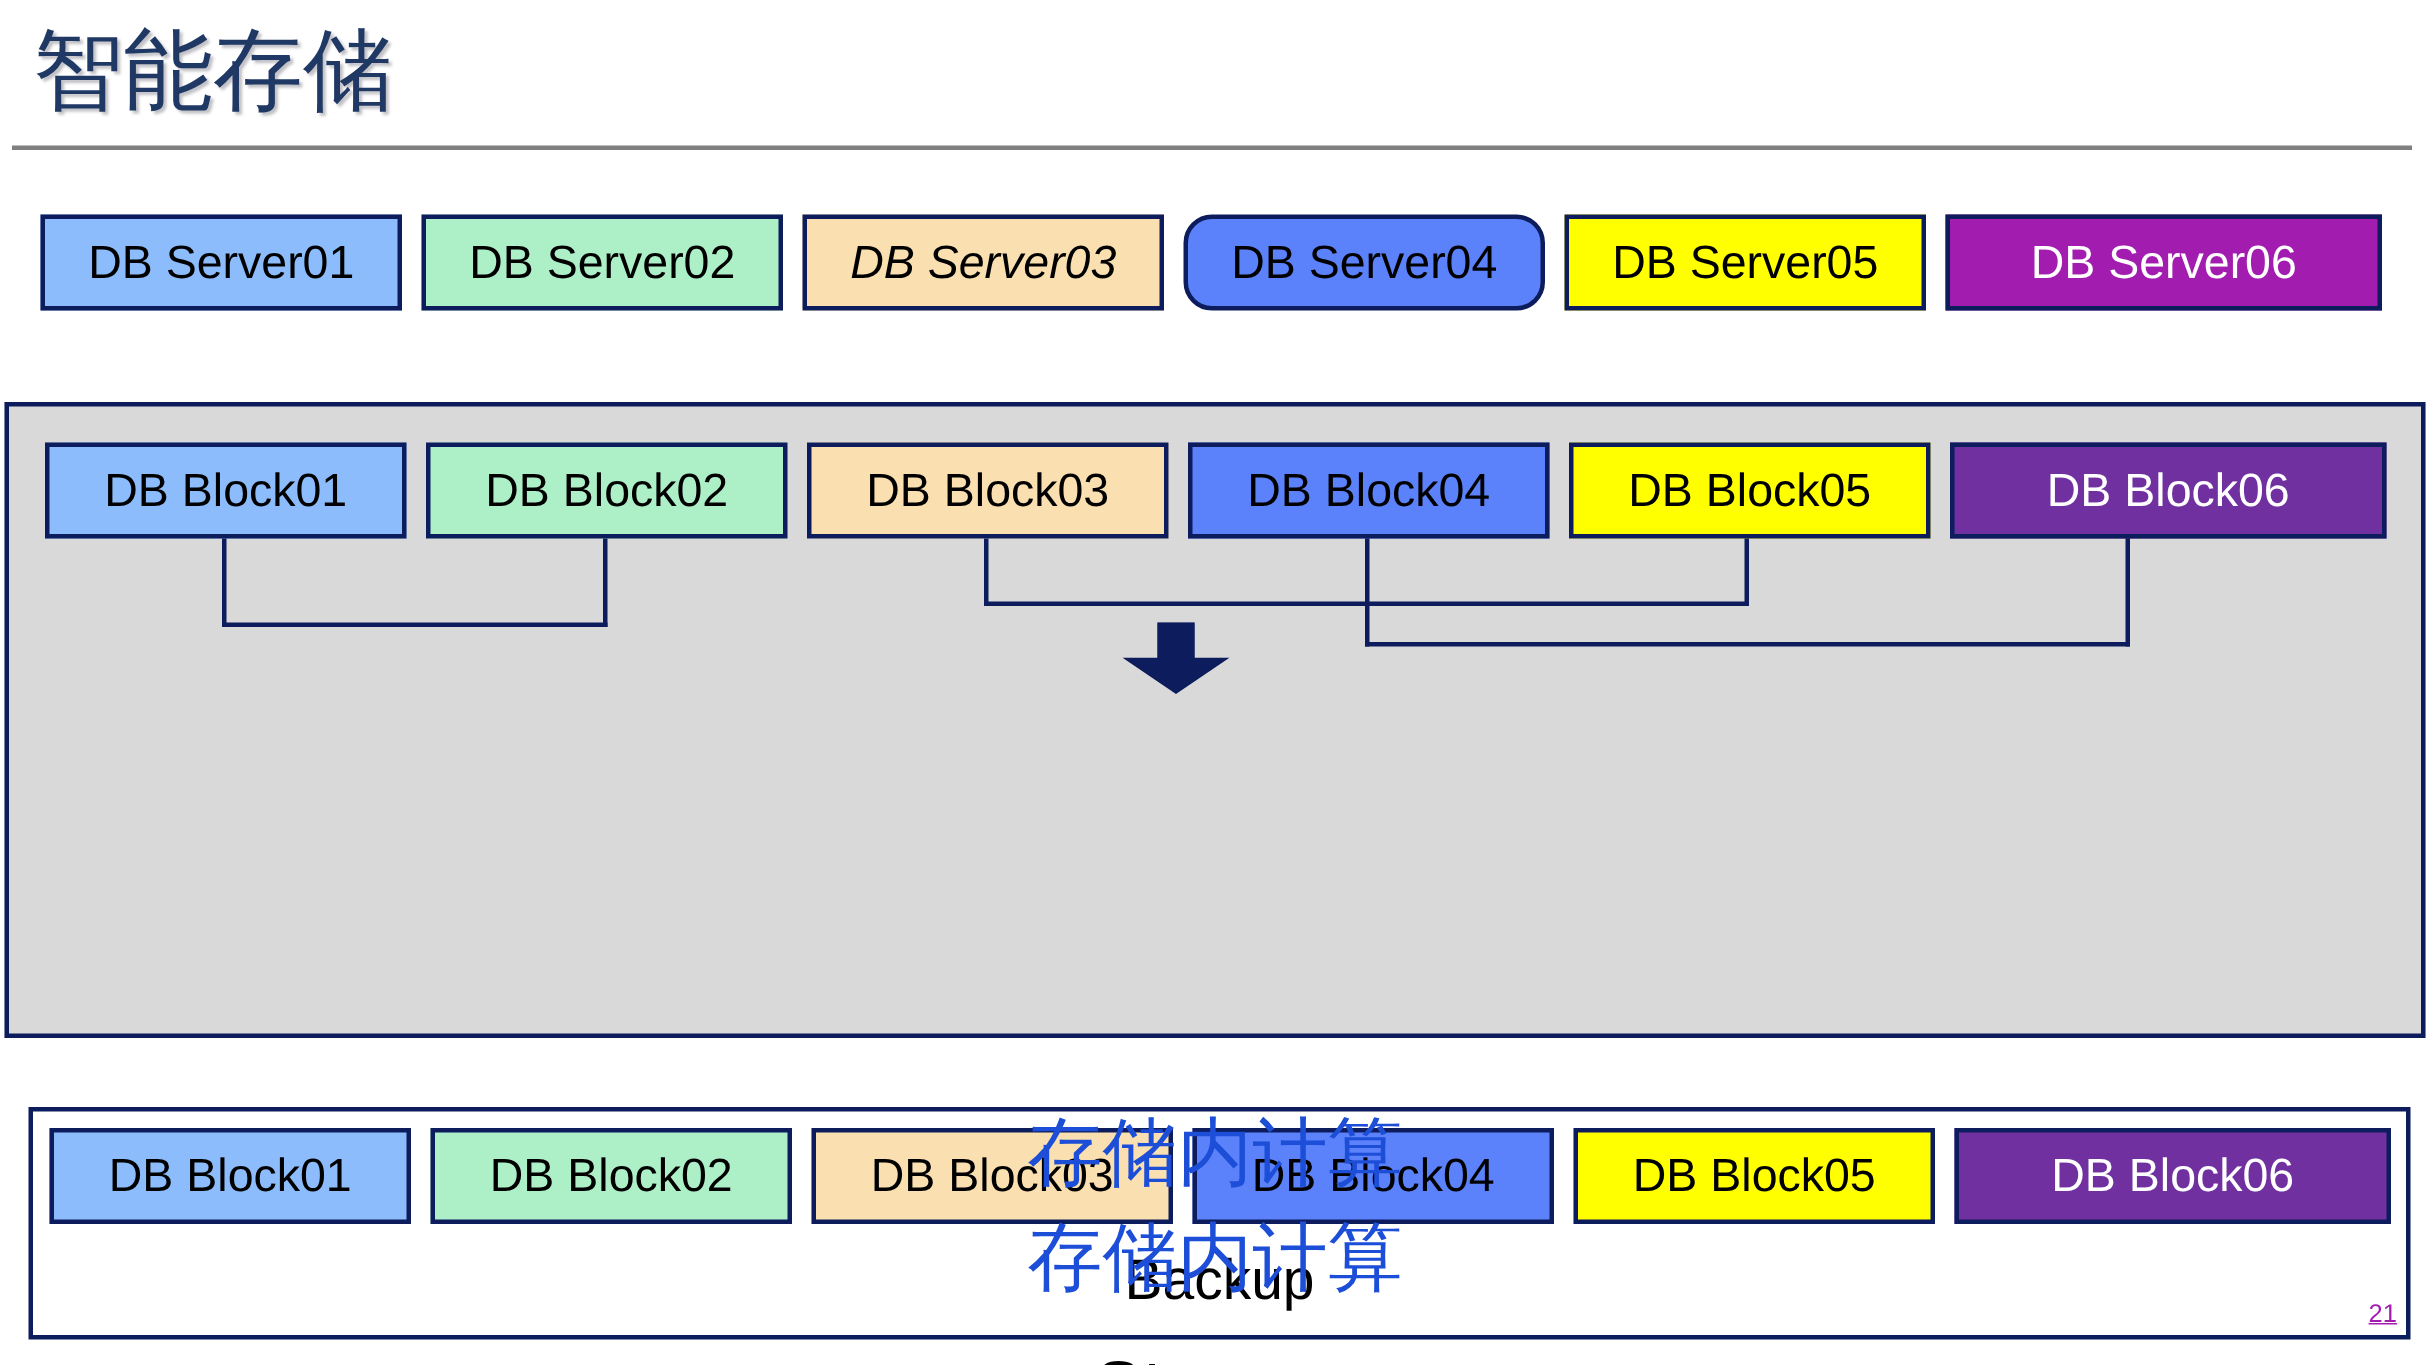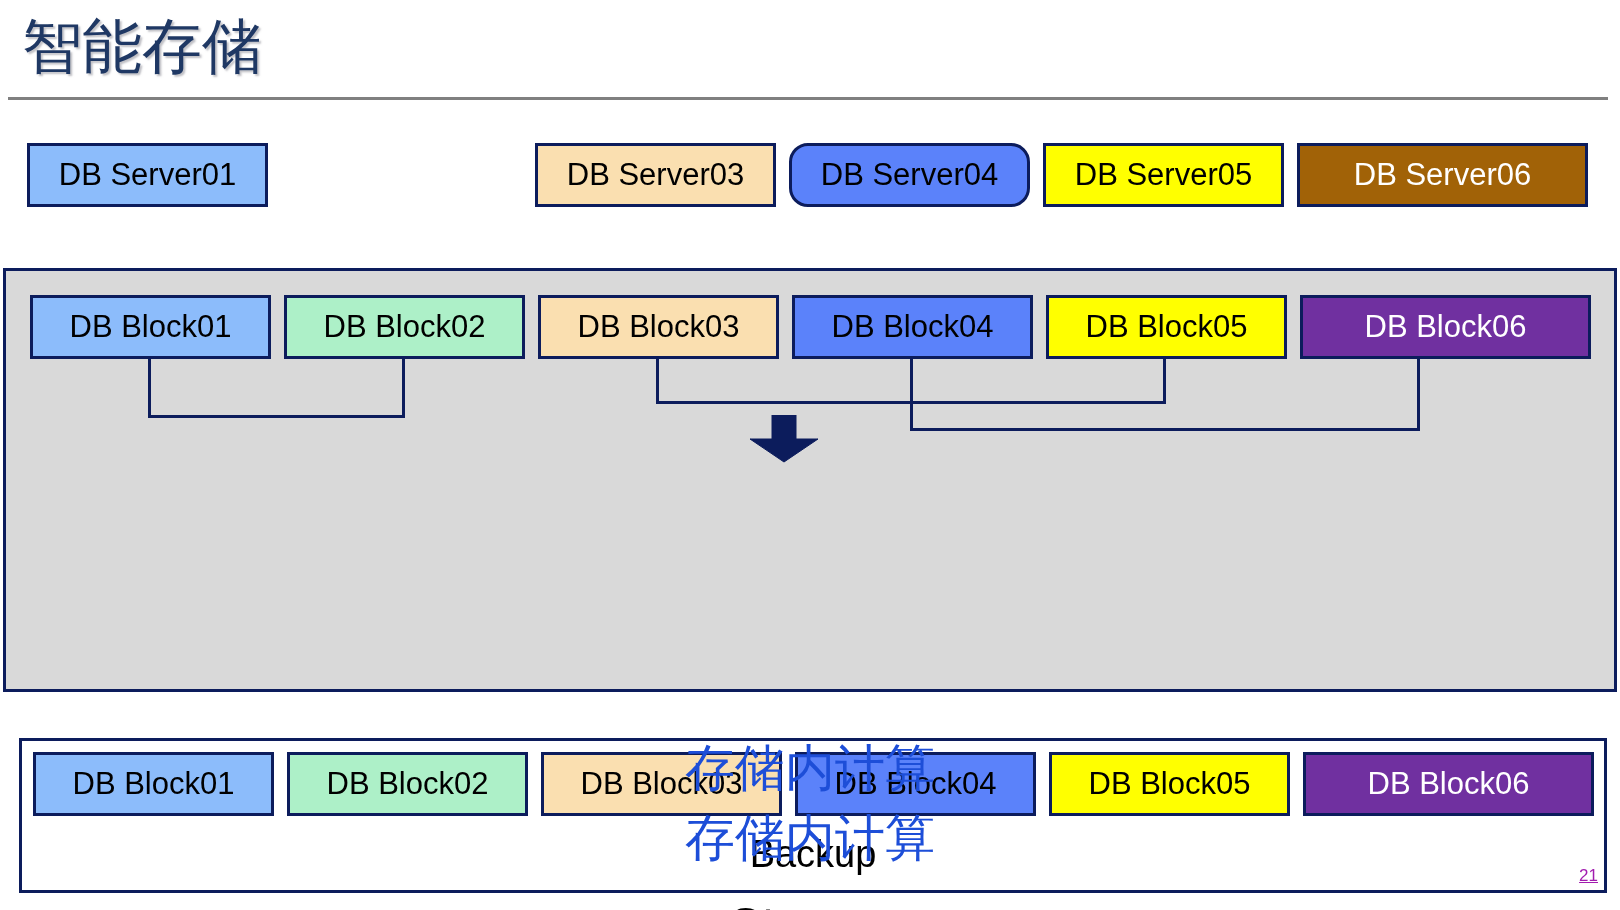--- a/index.html
+++ b/index.html
@@ -135,30 +135,33 @@
 </head>
 <body>
 
 <div id="slide-title">智能存储</div>
 <div id="title-rule"></div>
 
 <div id="server-row">
     <div class="box" style="left: 27px; top: 143px; width: 241px; height: 64px; background: rgb(140, 188, 251); color: rgb(0, 0, 0); text-align: center;">
       <span>DB Server01</span>
     </div>
-    <div class="box" style="left: 535px; top: 143px; width: 241px; height: 64px; background: rgb(250, 223, 176); color: rgb(0, 0, 0);">
+    <div class="box" style="left: 281px; top: 143px; width: 241px; height: 64px; background: rgb(173, 240, 200); color: rgb(0, 0, 0);">
+      <span>DB Server02</span>
+    </div>
+    <div class="box" style="left: 535px; top: 143px; width: 241px; height: 64px; background: rgb(250, 223, 176); color: rgb(0, 0, 0); font-style: italic;">
       <span>DB Server03</span>
     </div>
     <div class="box" style="left: 789px; top: 143px; width: 241px; height: 64px; background: rgb(91, 130, 250); color: rgb(0, 0, 0); border-radius: 19px;">
       <span>DB Server04</span>
     </div>
     <div class="box" style="left: 1043px; top: 143px; width: 241px; height: 64px; background: rgb(255, 255, 0); color: rgb(0, 0, 0);">
       <span>DB Server05</span>
     </div>
-    <div class="box invert" style="left: 1297px; top: 143px; width: 291px; height: 64px; background: #a16207; color: rgb(255, 255, 255);">
+    <div class="box invert" style="left: 1297px; top: 143px; width: 291px; height: 64px; background: #a21caf; color: rgb(255, 255, 255);">
       <span>DB Server06</span>
     </div>
   </div>
 
 <div id="storage-panel">
 
   <div class="conn" style="left:142px; top:85px;  width:3px;  height:62px;"></div>
   <div class="conn" style="left:396px; top:85px;  width:3px;  height:62px;"></div>
   <div class="conn" style="left:142px; top:144px; width:257px; height:3px;"></div>
 

